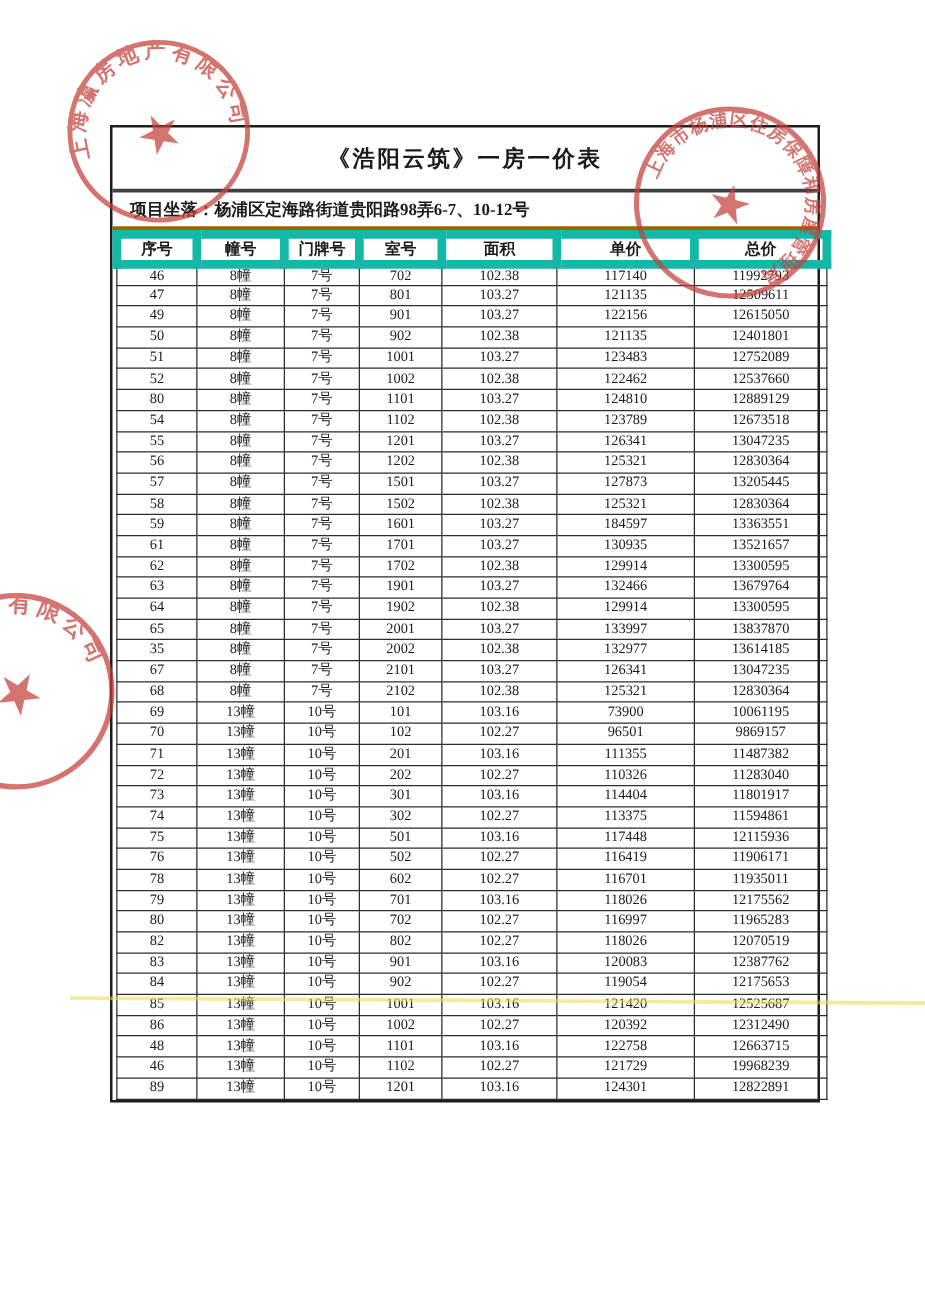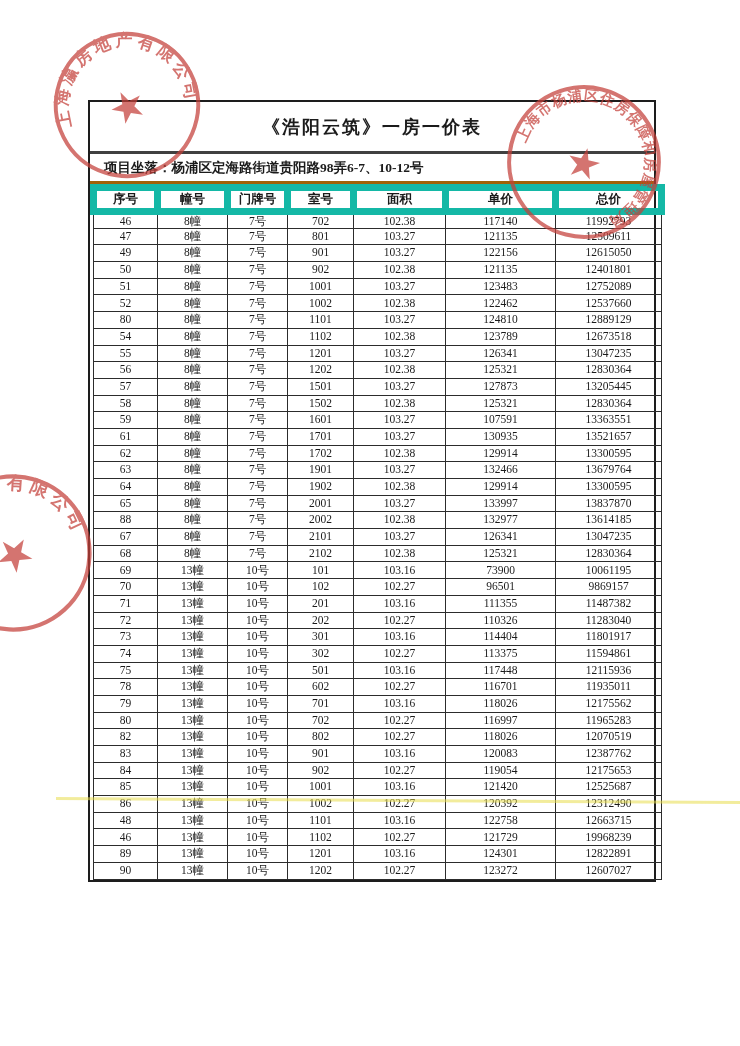--- a/index.html
+++ b/index.html
@@ -213,21 +213,21 @@
             <td>102.38</td>
             <td>125321</td>
             <td>12830364</td>
           </tr>
           <tr>
             <td>59</td>
             <td>8幢</td>
             <td>7号</td>
             <td>1601</td>
             <td>103.27</td>
-            <td>107591</td>
+            <td>184597</td>
             <td>13363551</td>
           </tr>
           <tr>
             <td>61</td>
             <td>8幢</td>
             <td>7号</td>
             <td>1701</td>
             <td>103.27</td>
             <td>130935</td>
             <td>13521657</td>
@@ -262,21 +262,21 @@
           <tr>
             <td>65</td>
             <td>8幢</td>
             <td>7号</td>
             <td>2001</td>
             <td>103.27</td>
             <td>133997</td>
             <td>13837870</td>
           </tr>
           <tr>
-            <td>88</td>
+            <td>35</td>
             <td>8幢</td>
             <td>7号</td>
             <td>2002</td>
             <td>102.38</td>
             <td>132977</td>
             <td>13614185</td>
           </tr>
           <tr>
             <td>67</td>
             <td>8幢</td>
@@ -352,20 +352,29 @@
           <tr>
             <td>75</td>
             <td>13幢</td>
             <td>10号</td>
             <td>501</td>
             <td>103.16</td>
             <td>117448</td>
             <td>12115936</td>
           </tr>
           <tr>
+            <td>76</td>
+            <td>13幢</td>
+            <td>10号</td>
+            <td>502</td>
+            <td>102.27</td>
+            <td>116419</td>
+            <td>11906171</td>
+          </tr>
+          <tr>
             <td>78</td>
             <td>13幢</td>
             <td>10号</td>
             <td>602</td>
             <td>102.27</td>
             <td>116701</td>
             <td>11935011</td>
           </tr>
           <tr>
             <td>79</td>
@@ -449,29 +458,20 @@
             <td>19968239</td>
           </tr>
           <tr>
             <td>89</td>
             <td>13幢</td>
             <td>10号</td>
             <td>1201</td>
             <td>103.16</td>
             <td>124301</td>
             <td>12822891</td>
-          </tr>
-          <tr>
-            <td>90</td>
-            <td>13幢</td>
-            <td>10号</td>
-            <td>1202</td>
-            <td>102.27</td>
-            <td>123272</td>
-            <td>12607027</td>
           </tr>
         </tbody>
     </table>
   </div>
 
   <div class="highlight-line"></div>
 
   <svg class="stamp stamp-top-left" viewBox="0 0 160 160">
     <path id="seal1-arc" d="M 20,80 a 60,60 0 1 1 120,0 a 60,60 0 1 1 -120,0" fill="none"></path>
     <circle cx="80" cy="80" r="72" fill="none" stroke-width="4" stroke="#c4403a"></circle>

